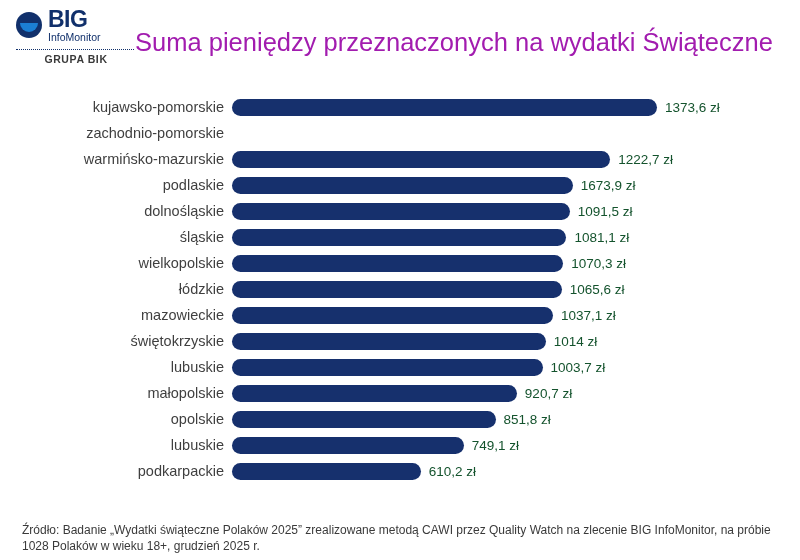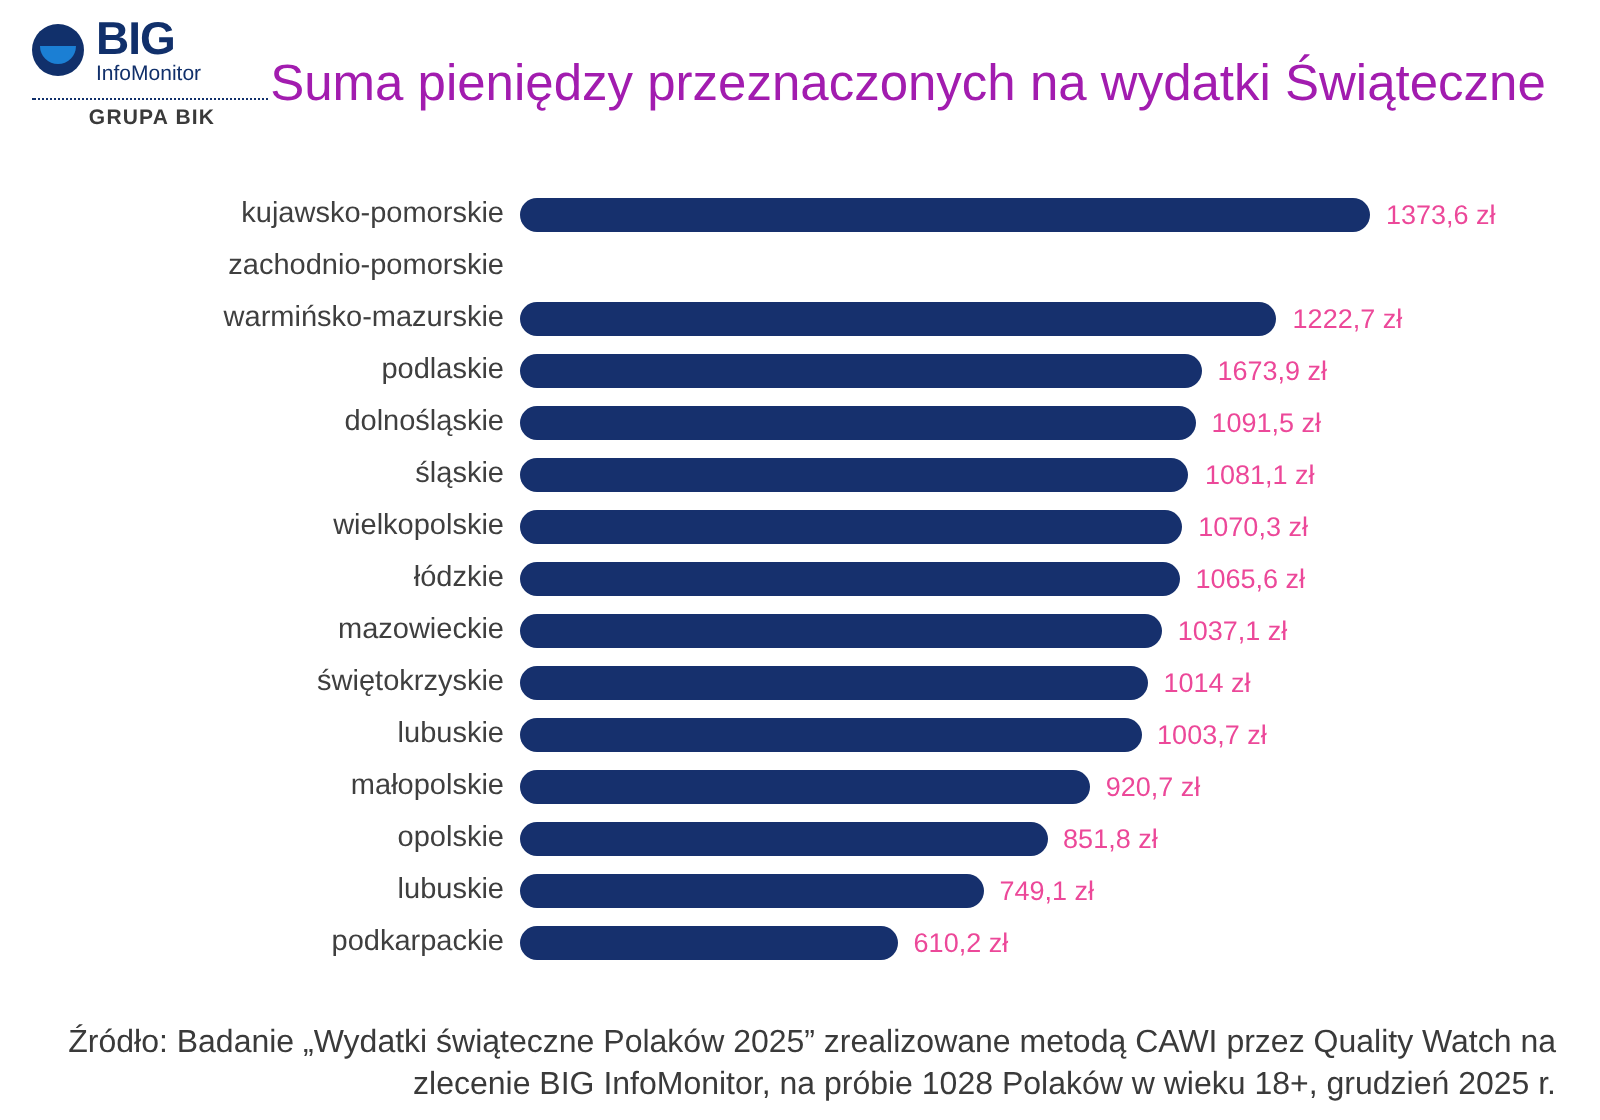--- a/index.html
+++ b/index.html
@@ -95,21 +95,20 @@
     color: #a21caf;
     font-weight: normal;
     white-space: nowrap;
   }
 
   
   .chart {
     position: relative;
     margin-top: 8px;
     padding-left: 0;
-    margin-left: 28px;
   }
   .row {
     display: flex;
     align-items: center;
     height: 26px;
   }
   .row + .row {
     margin-top: 0px;
   }
   .cat {
@@ -129,37 +128,37 @@
     align-items: center;
   }
   .bar {
     height: 17px;
     background: #16306d;
     border-radius: 9px;
     flex: 0 0 auto;
   }
   .val {
     font-size: 13.5px;
-    color: #ec4899;
+    color: #14532d;
     margin-left: 8px;
     white-space: nowrap;
   }
 
   
   .footer {
     position: absolute;
     left: 0;
     right: 0;
     bottom: 6px;
     padding: 0 22px;
     box-sizing: border-box;
-    font-size: 16px;
+    font-size: 12px;
     line-height: 1.35;
     color: #3a3a3a;
-    text-align: right;
+    text-align: left;
   }
 </style>
 </head>
 <body>
 
 <div class="page">
 
   <div class="header">
     <div class="logo">
       <div class="logo-row">

